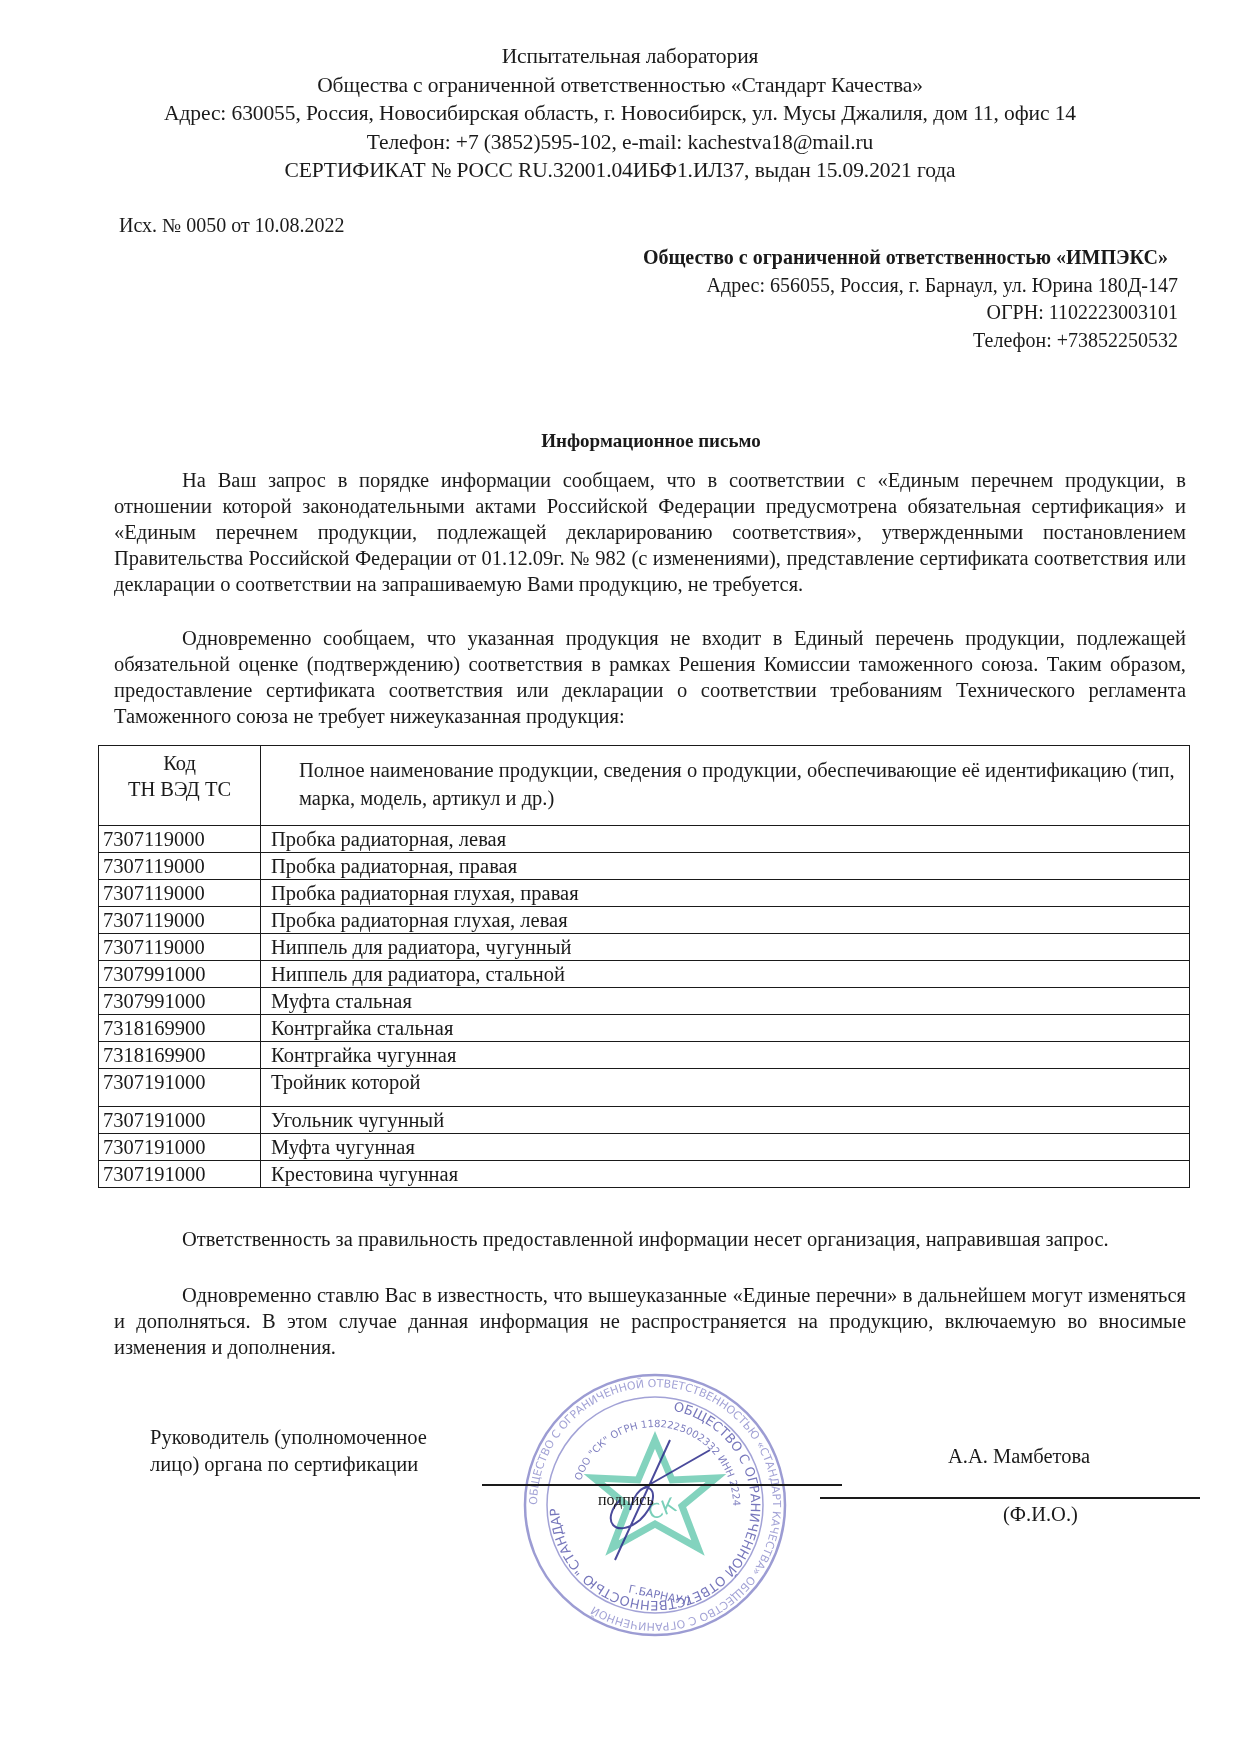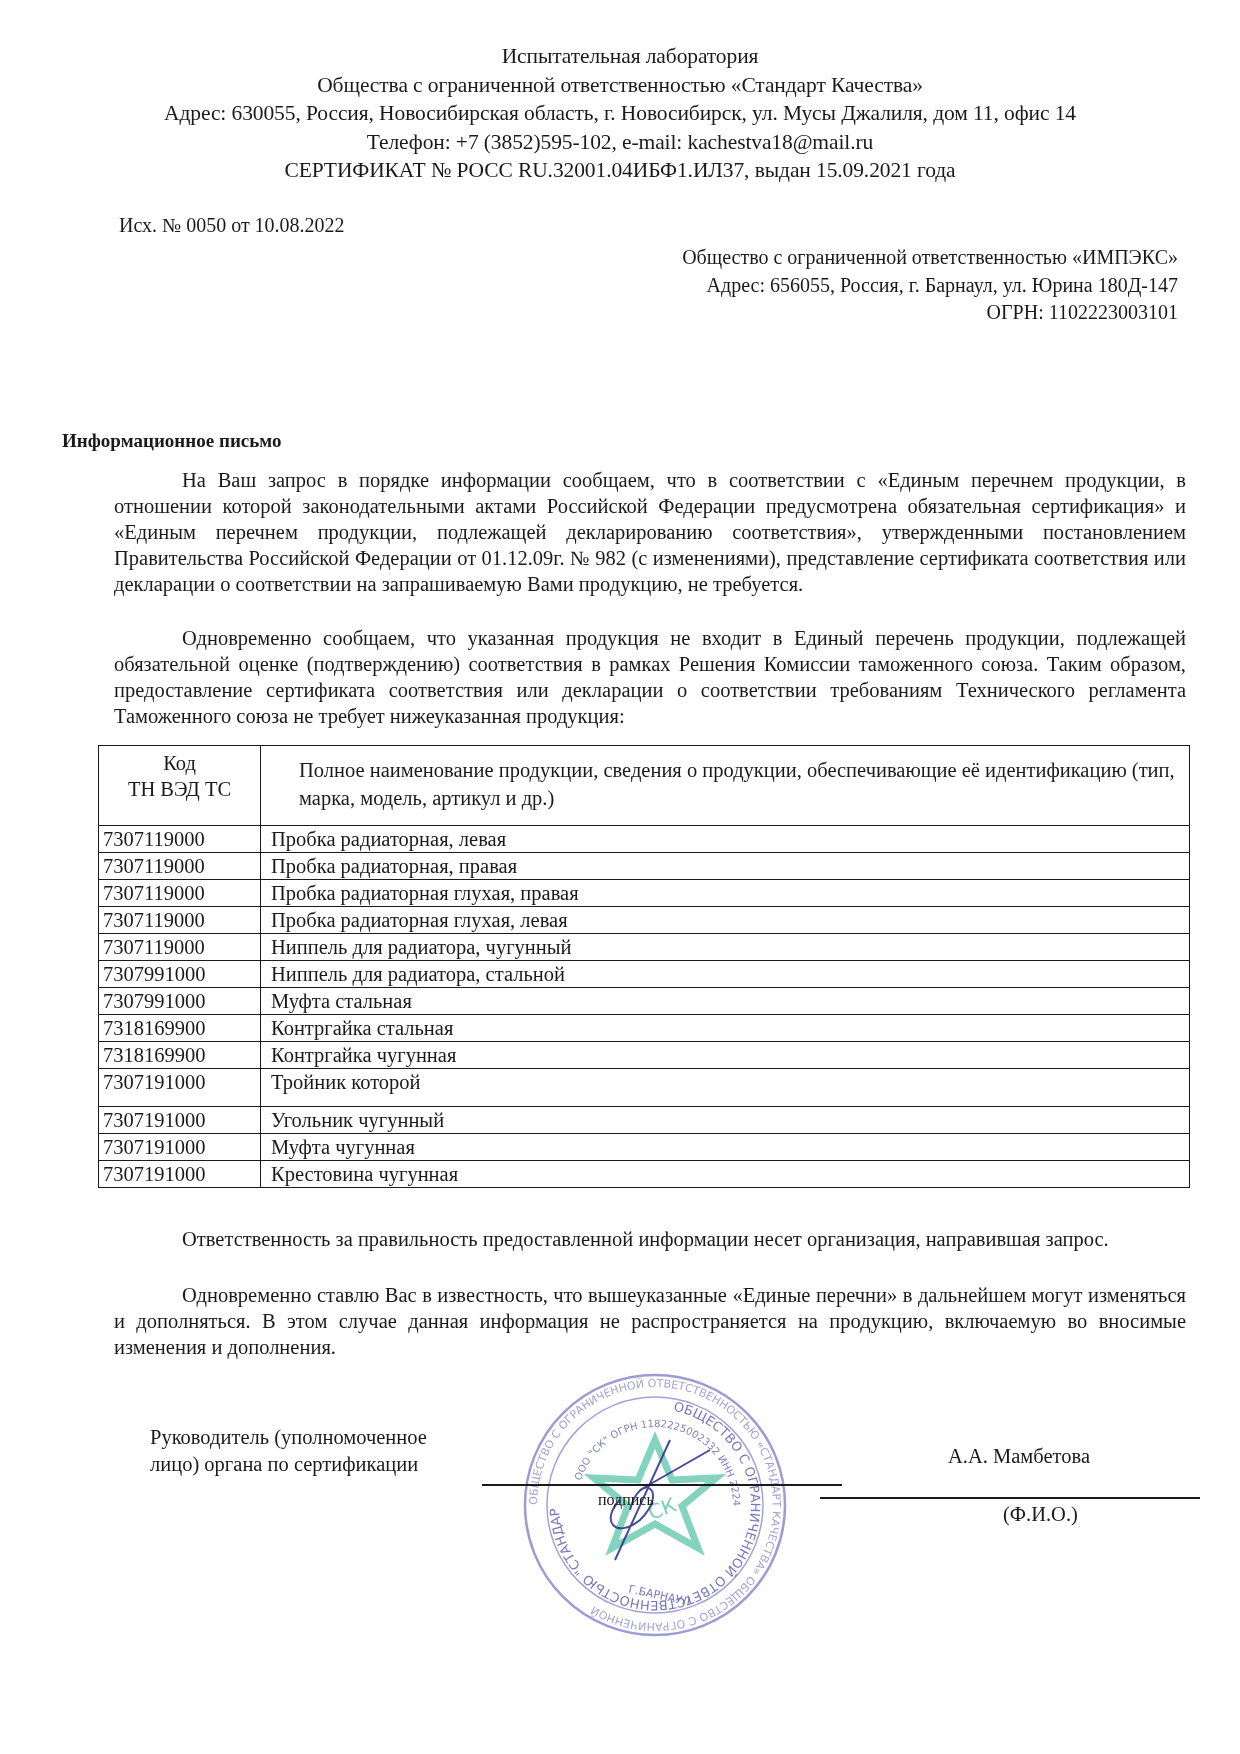--- a/index.html
+++ b/index.html
@@ -16,23 +16,23 @@
 
   
   .letterhead { position: absolute; top: 42px; left: 60px; width: 1120px; text-align: center; }
   .letterhead div { font-size: 21.5px; line-height: 28.6px; letter-spacing: -0.1px; }
   .letterhead .lab-title { position: relative; left: 10px; }
 
   .outgoing { position: absolute; top: 213px; left: 119px; font-size: 20px; }
 
   
   .recipient { position: absolute; top: 244px; right: 62px; text-align: right; font-size: 20px; line-height: 27.5px; }
-  .recipient div:nth-child(1) { margin-right: 0; }
-
-  .doc-title { position: absolute; top: 430px; left: 0; width: 1240px; text-align: left; font-weight: bold; font-size: 19px; padding-left: 62px; }
+  .recipient div:nth-child(1) { margin-right: 10px; font-weight: bold; }
+
+  .doc-title { position: absolute; top: 430px; left: 0; width: 1240px; text-align: center; font-weight: bold; font-size: 19px; padding-left: 62px; }
 
   .body-text { position: absolute; left: 114px; width: 1072px; font-size: 20.5px; line-height: 26px; text-align: justify; }
   .para1 { top: 467px; }
   .para2 { top: 625px; }
   .body-text p { text-indent: 68px; }
 
   
   .products-table {
     position: absolute; top: 745px; left: 98px; width: 1092px;
     border-collapse: collapse; font-size: 20.5px;
@@ -75,20 +75,21 @@
     <div>Телефон: +7 (3852)595-102, e-mail: kachestva18@mail.ru</div>
     <div>СЕРТИФИКАТ № РОСС RU.32001.04ИБФ1.ИЛ37, выдан 15.09.2021 года</div>
   </div>
 
   <div class="outgoing">Исх. № 0050 от 10.08.2022</div>
 
   <div class="recipient">
     <div>Общество с ограниченной ответственностью «ИМПЭКС»</div>
     <div>Адрес: 656055, Россия, г. Барнаул, ул. Юрина 180Д-147</div>
     <div>ОГРН: 1102223003101</div>
+    <div>Телефон: +73852250532</div>
   </div>
 
   <div class="doc-title">Информационное письмо</div>
 
   <div class="body-text para1">
     <p>На Ваш запрос в порядке информации сообщаем, что в соответствии с «Единым перечнем продукции, в отношении которой законодательными актами Российской Федерации предусмотрена обязательная сертификация» и «Единым перечнем продукции, подлежащей декларированию соответствия», утвержденными постановлением Правительства Российской Федерации от 01.12.09г. № 982 (с изменениями), представление сертификата соответствия или декларации о соответствии на запрашиваемую Вами продукцию, не требуется.</p>
   </div>
   <div class="body-text para2">
     <p>Одновременно сообщаем, что указанная продукция не входит в Единый перечень продукции, подлежащей обязательной оценке (подтверждению) соответствия в рамках Решения Комиссии таможенного союза. Таким образом, предоставление сертификата соответствия или декларации о соответствии требованиям Технического регламента Таможенного союза не требует нижеуказанная продукция:</p>
   </div>

